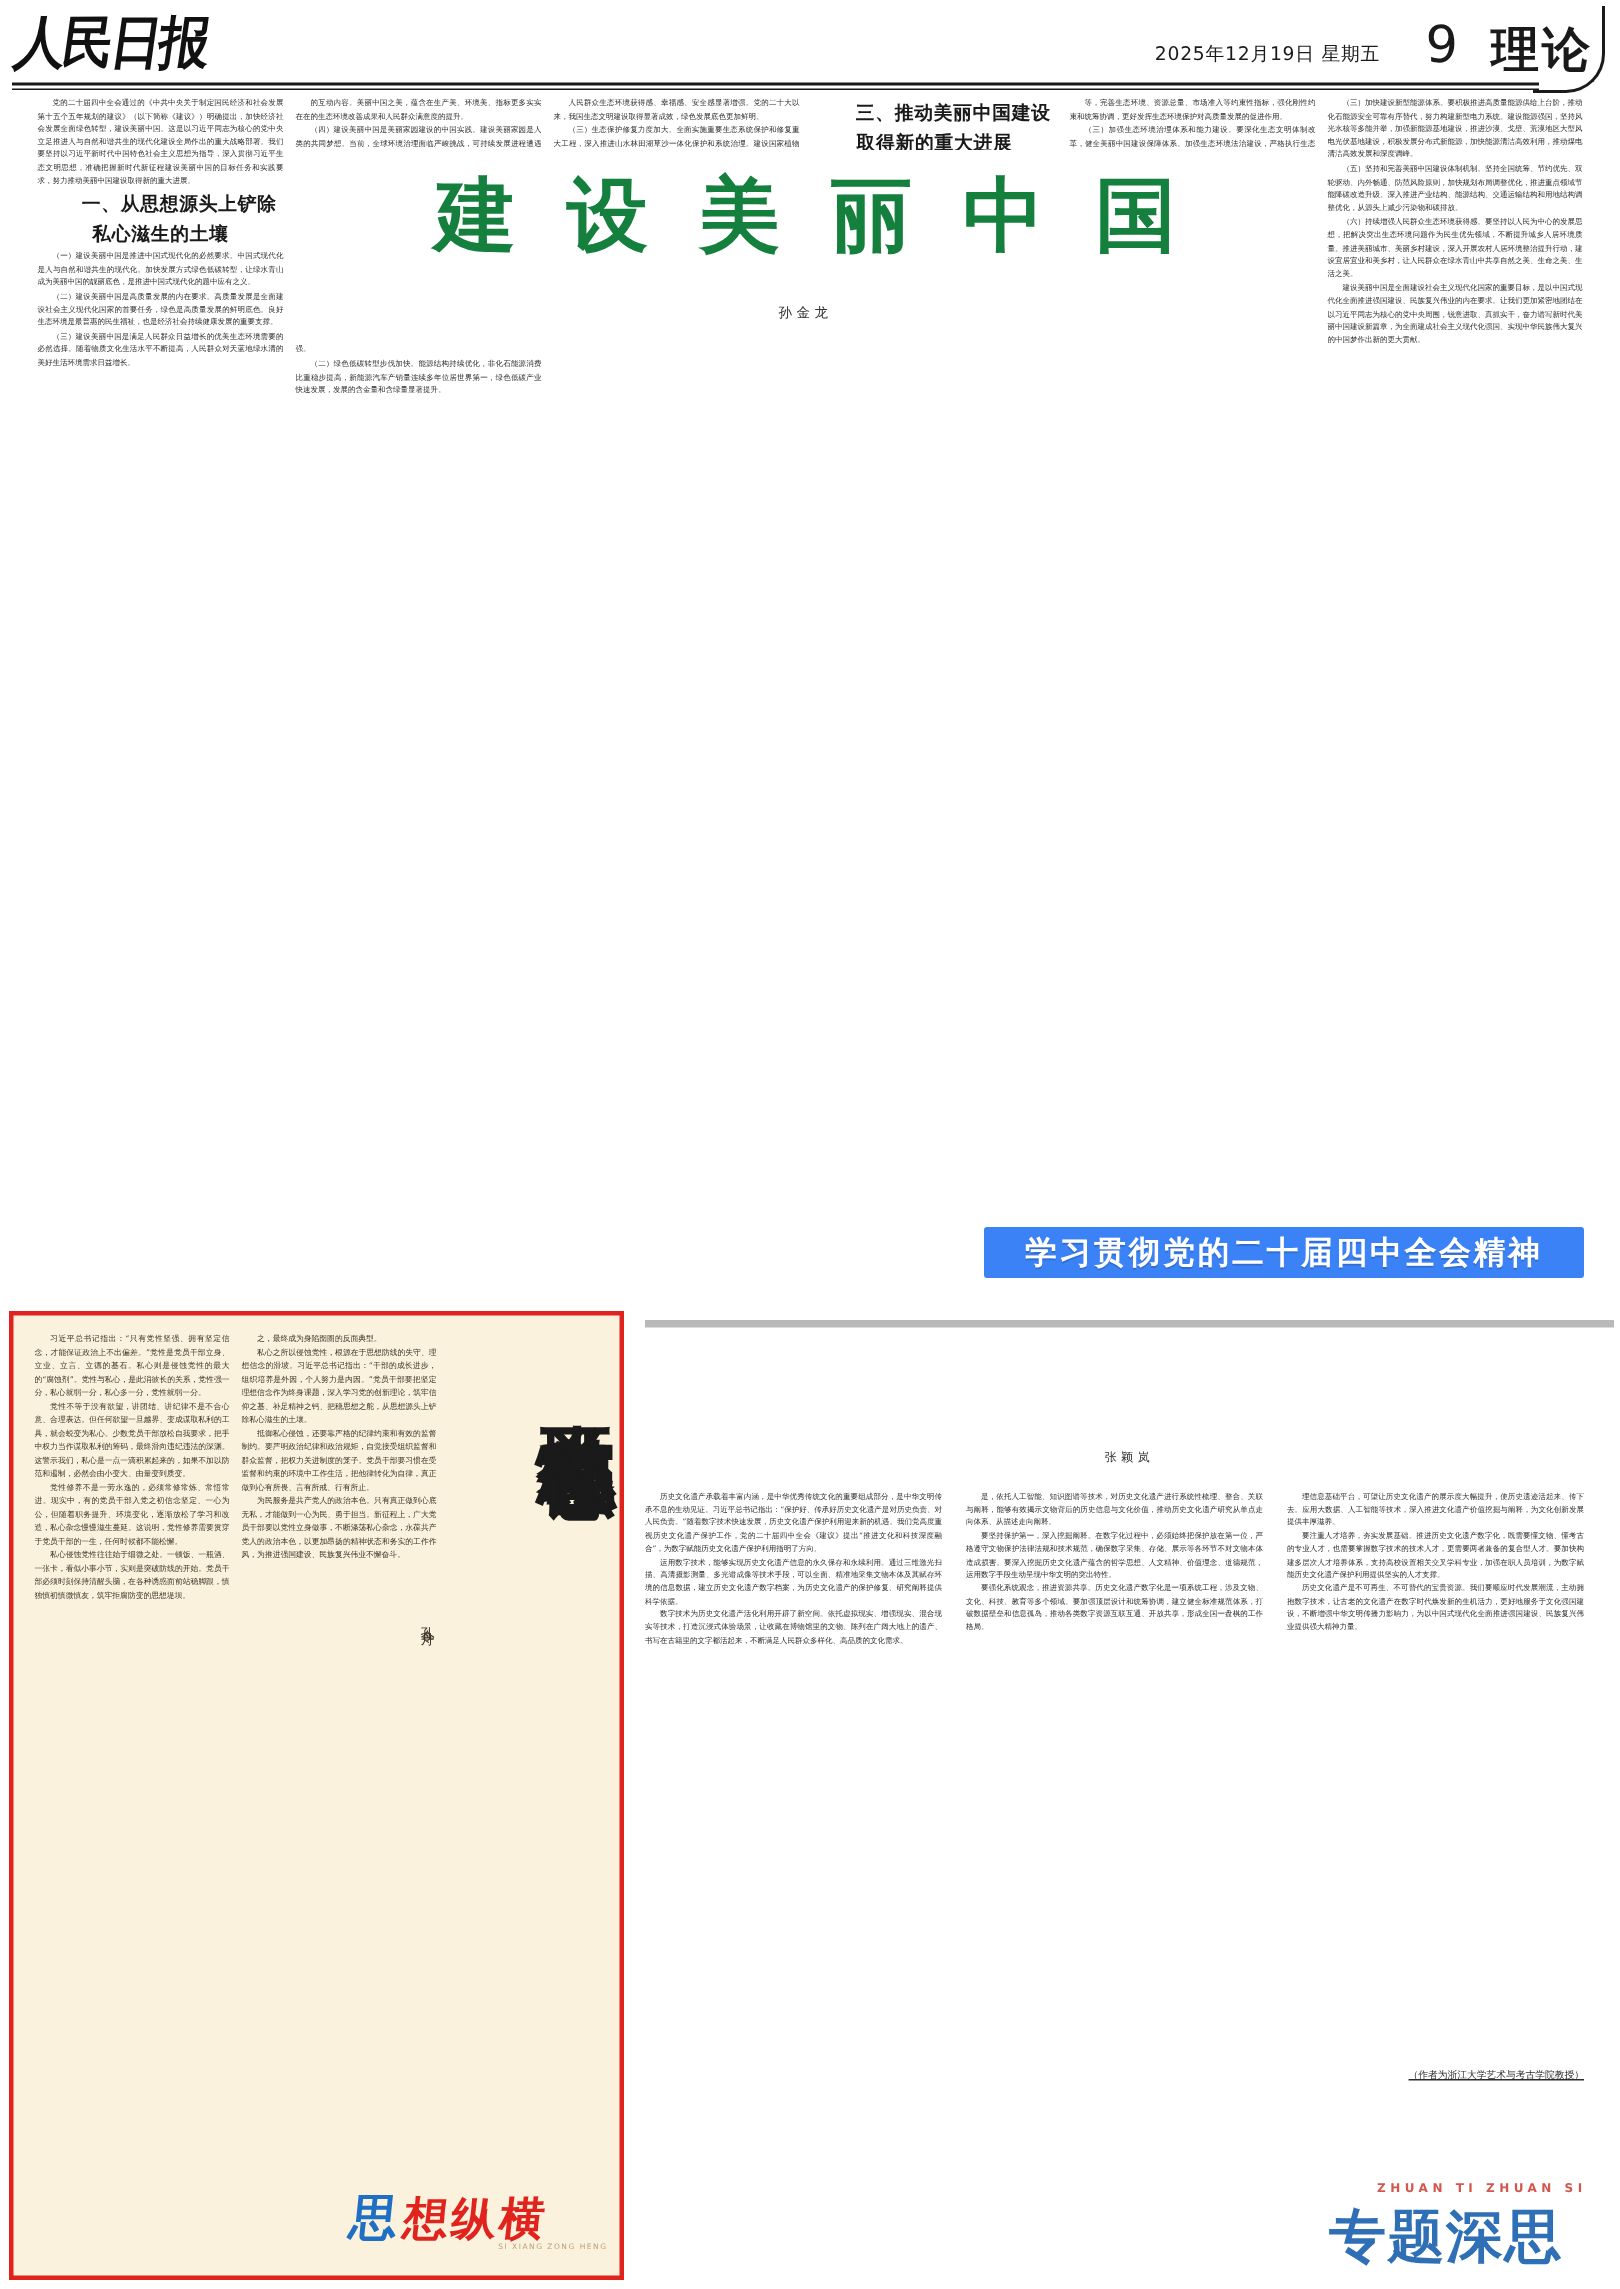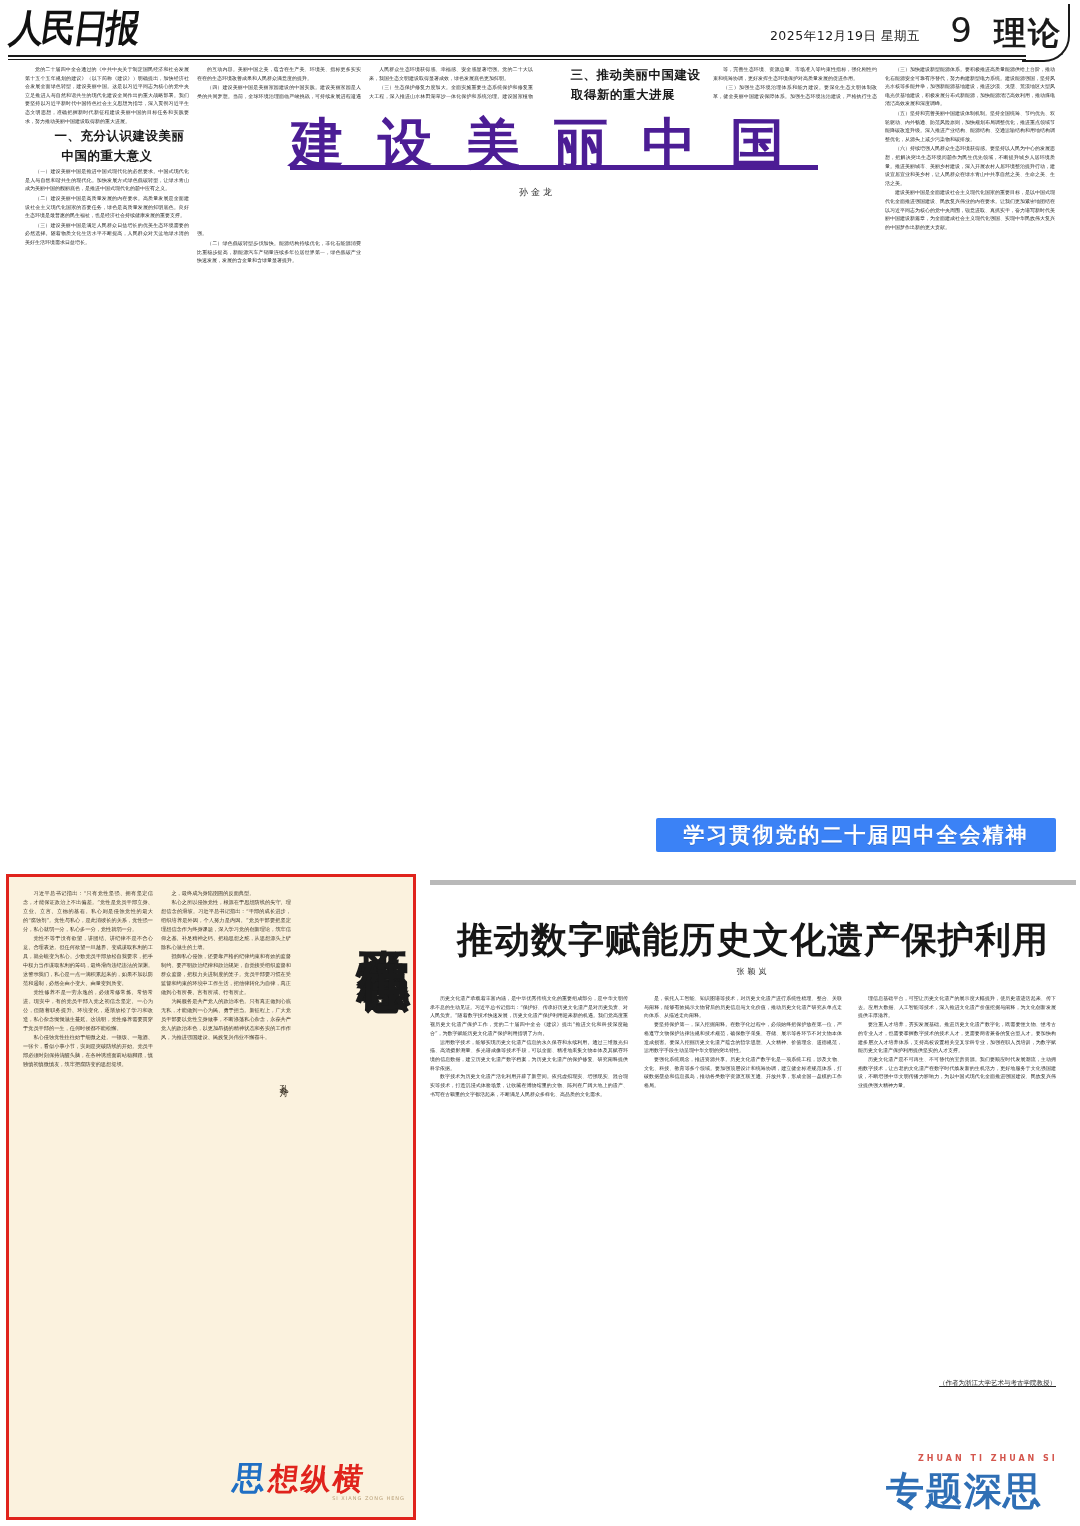--- a/index.html
+++ b/index.html
@@ -54,26 +54,25 @@
   .c4{left:540px;width:166px;height:780px;}
   .c5{left:712px;width:166px;height:780px;}
   .c6{left:884px;width:172px;height:780px;}
 
   
   .headline-wrap{position:absolute;left:196px;top:36px;width:682px;height:130px;
     background:#fff;z-index:5;text-align:center;}
   .headline{
     font-family:"DejaVu Serif","Liberation Serif",serif;
     font-weight:bold;font-size:54px;letter-spacing:34px;
-    color:#4c1d95;line-height:86px;padding-left:34px;
+    color:#15803d;line-height:86px;padding-left:34px;
     white-space:nowrap;
-    text-decoration:underline;
   }
   .byline{font-family:"DejaVu Serif","Liberation Serif",serif;
-    font-size:9px;color:#333;letter-spacing:3px;margin-top:0;}
+    font-size:9px;color:#333;letter-spacing:3px;margin-top:16px;}
 
   .sec-head{
     font-family:"DejaVu Sans","Liberation Sans",sans-serif;
     font-weight:bold;font-size:12.5px;line-height:20px;
     color:#1a1a1a;text-align:center;letter-spacing:.5px;
     margin:12px 0 10px 0;text-indent:0;
   }
 
   
   .red-banner{
@@ -181,21 +180,21 @@
 
 <div class="top-area">
 
   <div class="headline-wrap">
     <div class="headline">建设美丽中国</div>
     <div class="byline">孙金龙</div>
   </div>
 
   <div class="col c1">
       <p>党的二十届四中全会通过的《中共中央关于制定国民经济和社会发展第十五个五年规划的建议》（以下简称《建议》）明确提出，加快经济社会发展全面绿色转型，建设美丽中国。这是以习近平同志为核心的党中央立足推进人与自然和谐共生的现代化建设全局作出的重大战略部署。我们要坚持以习近平新时代中国特色社会主义思想为指导，深入贯彻习近平生态文明思想，准确把握新时代新征程建设美丽中国的目标任务和实践要求，努力推动美丽中国建设取得新的重大进展。</p>
-      <p class="sec-head">一、充分认识建设美丽中国的重大意义</p>
+      <p class="sec-head">一、从思想源头上铲除私心滋生的土壤</p>
       <p>（一）建设美丽中国是推进中国式现代化的必然要求。中国式现代化是人与自然和谐共生的现代化。加快发展方式绿色低碳转型，让绿水青山成为美丽中国的靓丽底色，是推进中国式现代化的题中应有之义。</p>
       <p>（二）建设美丽中国是高质量发展的内在要求。高质量发展是全面建设社会主义现代化国家的首要任务，绿色是高质量发展的鲜明底色。良好生态环境是最普惠的民生福祉，也是经济社会持续健康发展的重要支撑。</p>
       <p>（三）建设美丽中国是满足人民群众日益增长的优美生态环境需要的必然选择。随着物质文化生活水平不断提高，人民群众对天蓝地绿水清的美好生活环境需求日益增长。</p>
     </div>
   <div class="col c2">
       <p>的互动内容。美丽中国之美，蕴含在生产美、环境美、指标更多实实在在的生态环境改善成果和人民群众满意度的提升。</p>
       <p>（四）建设美丽中国是美丽家园建设的中国实践。建设美丽家园是人类的共同梦想。当前，全球环境治理面临严峻挑战，可持续发展进程遭遇多重阻力。需要各国携手努力，加强合作，形成共建地球生命共同体的强大合力。我国积极参与全球环境与气候治理，为全球可持续发展作出积极贡献。</p>
       <p class="sec-head">二、新时代美丽中国建设迈出重大步伐</p>
       <p>党的十八大以来，以习近平同志为核心的党中央把生态文明建设作为关系中华民族永续发展的根本大计，坚持精准治污、科学治污、依法治污，推动生态文明建设从实践到认识发生了历史性、转折性、全局性变化，美丽中国建设迈出重大步伐。</p>
       <p>（一）生态环境质量改善。全国地级及以上城市细颗粒物（PM2.5）平均浓度持续下降，空气质量优良天数比率稳定在较高水平，地表水优良断面比例明显提升，人民群众蓝天白云、清水绿岸的获得感幸福感不断增强。</p>
@@ -248,21 +247,20 @@
     <div class="sxzh-logo">
       <span class="s1">思</span>
       <span class="s2">想纵横</span>
       <span class="sxzh-pin">SI XIANG ZONG HENG</span>
     </div>
   </div>
 </div>
 
 <div class="rgt">
   <div class="r-divider"></div>
-  <div class="r-head">推动数字赋能历史文化遗产保护利用</div>
   <div class="r-byline">张颖岚</div>
 
   <div class="rcol rc1b">
       <p>历史文化遗产承载着丰富内涵，是中华优秀传统文化的重要组成部分，是中华文明传承不息的生动见证。习近平总书记指出：“保护好、传承好历史文化遗产是对历史负责、对人民负责。”随着数字技术快速发展，历史文化遗产保护利用迎来新的机遇。我们党高度重视历史文化遗产保护工作，党的二十届四中全会《建议》提出“推进文化和科技深度融合”，为数字赋能历史文化遗产保护利用指明了方向。</p>
       <p>运用数字技术，能够实现历史文化遗产信息的永久保存和永续利用。通过三维激光扫描、高清摄影测量、多光谱成像等技术手段，可以全面、精准地采集文物本体及其赋存环境的信息数据，建立历史文化遗产数字档案，为历史文化遗产的保护修复、研究阐释提供科学依据。</p>
       <p>数字技术为历史文化遗产活化利用开辟了新空间。依托虚拟现实、增强现实、混合现实等技术，打造沉浸式体验场景，让收藏在博物馆里的文物、陈列在广阔大地上的遗产、书写在古籍里的文字都活起来，不断满足人民群众多样化、高品质的文化需求。</p>
     </div>
   <div class="rcol rc2b">
       <p>是，依托人工智能、知识图谱等技术，对历史文化遗产进行系统性梳理、整合、关联与阐释，能够有效揭示文物背后的历史信息与文化价值，推动历史文化遗产研究从单点走向体系、从描述走向阐释。</p>
       <p>要坚持保护第一，深入挖掘阐释。在数字化过程中，必须始终把保护放在第一位，严格遵守文物保护法律法规和技术规范，确保数字采集、存储、展示等各环节不对文物本体造成损害。要深入挖掘历史文化遗产蕴含的哲学思想、人文精神、价值理念、道德规范，运用数字手段生动呈现中华文明的突出特性。</p>

